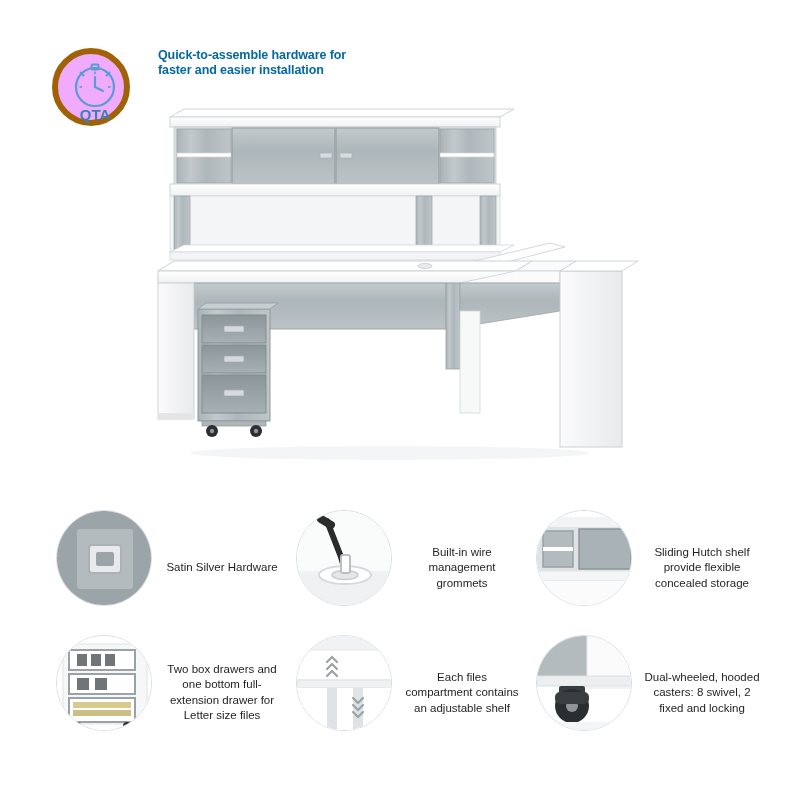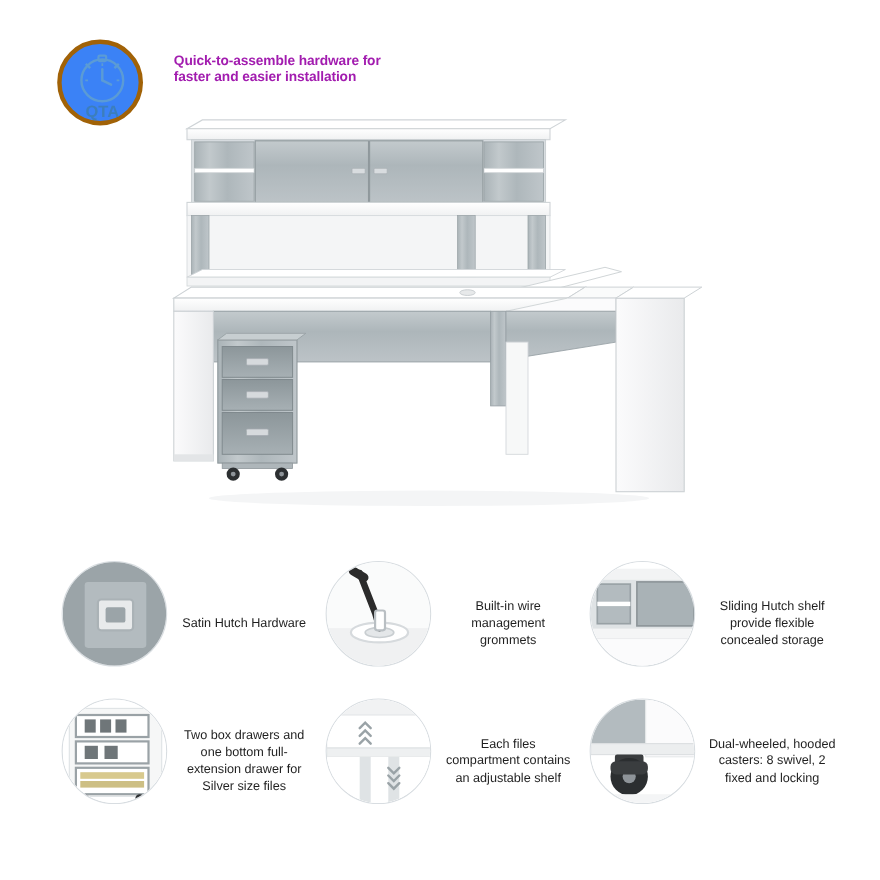--- a/index.html
+++ b/index.html
@@ -20,38 +20,38 @@
   #qta-badge {
     position: absolute;
     left: 52px;
     top: 32px;
     width: 300px;
     height: 80px;
   }
   #qta-circle {
     position: absolute;
     left: 0;
-    top: 4px;
+    top: 16px;
     width: 78px;
     height: 78px;
     border-radius: 50%;
-    border: 4px solid #a16207;
-    background: #3b82f6;
+    border: 6px solid #a16207;
+    background: #f0abfc;
     box-sizing: border-box;
   }
   #qta-circle svg { position: absolute; left: 0; top: 0; }
   #qta-text {
     position: absolute;
     left: 106px;
     top: 16px;
     width: 190px;
     font-size: 12.5px;
     font-weight: bold;
     line-height: 14.6px;
-    color: #a21caf;
+    color: #0369a1;
     letter-spacing: -0.1px;
   }
 
   
   #hero {
     position: absolute;
     left: 120px;
     top: 95px;
     width: 570px;
     height: 400px;
@@ -237,21 +237,21 @@
   <div class="feature f-col0 f-row0">
     <div class="thumb">
       <svg width="96" height="96" viewBox="0 0 96 96">
         <rect x="0" y="0" width="96" height="96" fill="#9ba4a8"></rect>
         <rect x="0" y="0" width="96" height="96" fill="url(#none)"></rect>
         <rect x="20" y="18" width="56" height="60" rx="3" fill="#b3bbbf"></rect>
         <rect x="32" y="34" width="32" height="28" rx="3" fill="#e8eaeb" stroke="#aab2b6" stroke-width="2"></rect>
         <rect x="39" y="41" width="18" height="14" rx="2" fill="#9ba4a8"></rect>
       </svg>
     </div>
-    <div class="f-label">Satin Hutch Hardware</div>
+    <div class="f-label">Satin Silver Hardware</div>
   </div>
 
   <div class="feature f-col1 f-row0">
     <div class="thumb">
       <svg width="96" height="96" viewBox="0 0 96 96">
         <rect x="0" y="0" width="96" height="96" fill="#fafbfb"></rect>
         <rect x="0" y="60" width="96" height="36" fill="#f0f1f2"></rect>
         <ellipse cx="48" cy="64" rx="26" ry="9" fill="#ffffff" stroke="#d6dadd" stroke-width="2"></ellipse>
         <ellipse cx="48" cy="64" rx="13" ry="4.5" fill="#e4e7e9" stroke="#c9ced1" stroke-width="1.5"></ellipse>
         <path d="M30 10 L44 46 L48 60" fill="none" stroke="#2b2b2b" stroke-width="6" stroke-linecap="round"></path>
@@ -293,21 +293,21 @@
         <rect x="20" y="42" width="12" height="12" fill="#6f7679"></rect>
         <rect x="38" y="42" width="12" height="12" fill="#6f7679"></rect>
 
         <rect x="12" y="62" width="66" height="24" fill="#ffffff" stroke="#9aa2a6" stroke-width="2"></rect>
         <rect x="16" y="66" width="58" height="6" fill="#d8c98d"></rect>
         <rect x="16" y="74" width="58" height="6" fill="#cdbf84"></rect>
         <circle cx="20" cy="90" r="4" fill="#2c2f31"></circle>
         <circle cx="70" cy="90" r="4" fill="#2c2f31"></circle>
       </svg>
     </div>
-    <div class="f-label">Two box drawers and one bottom full-extension drawer for Silver size files</div>
+    <div class="f-label">Two box drawers and one bottom full-extension drawer for Letter size files</div>
   </div>
 
   <div class="feature f-col1 f-row1">
     <div class="thumb">
       <svg width="96" height="96" viewBox="0 0 96 96">
         <rect x="0" y="0" width="96" height="96" fill="#fdfdfd"></rect>
         <rect x="0" y="0" width="96" height="14" fill="#f1f2f3"></rect>
         <rect x="0" y="14" width="96" height="30" fill="#ffffff" stroke="#e3e6e8" stroke-width="1"></rect>
         <rect x="0" y="44" width="96" height="8" fill="#eef0f1" stroke="#dfe2e4" stroke-width="1"></rect>
         <rect x="0" y="52" width="96" height="44" fill="#ffffff"></rect>

